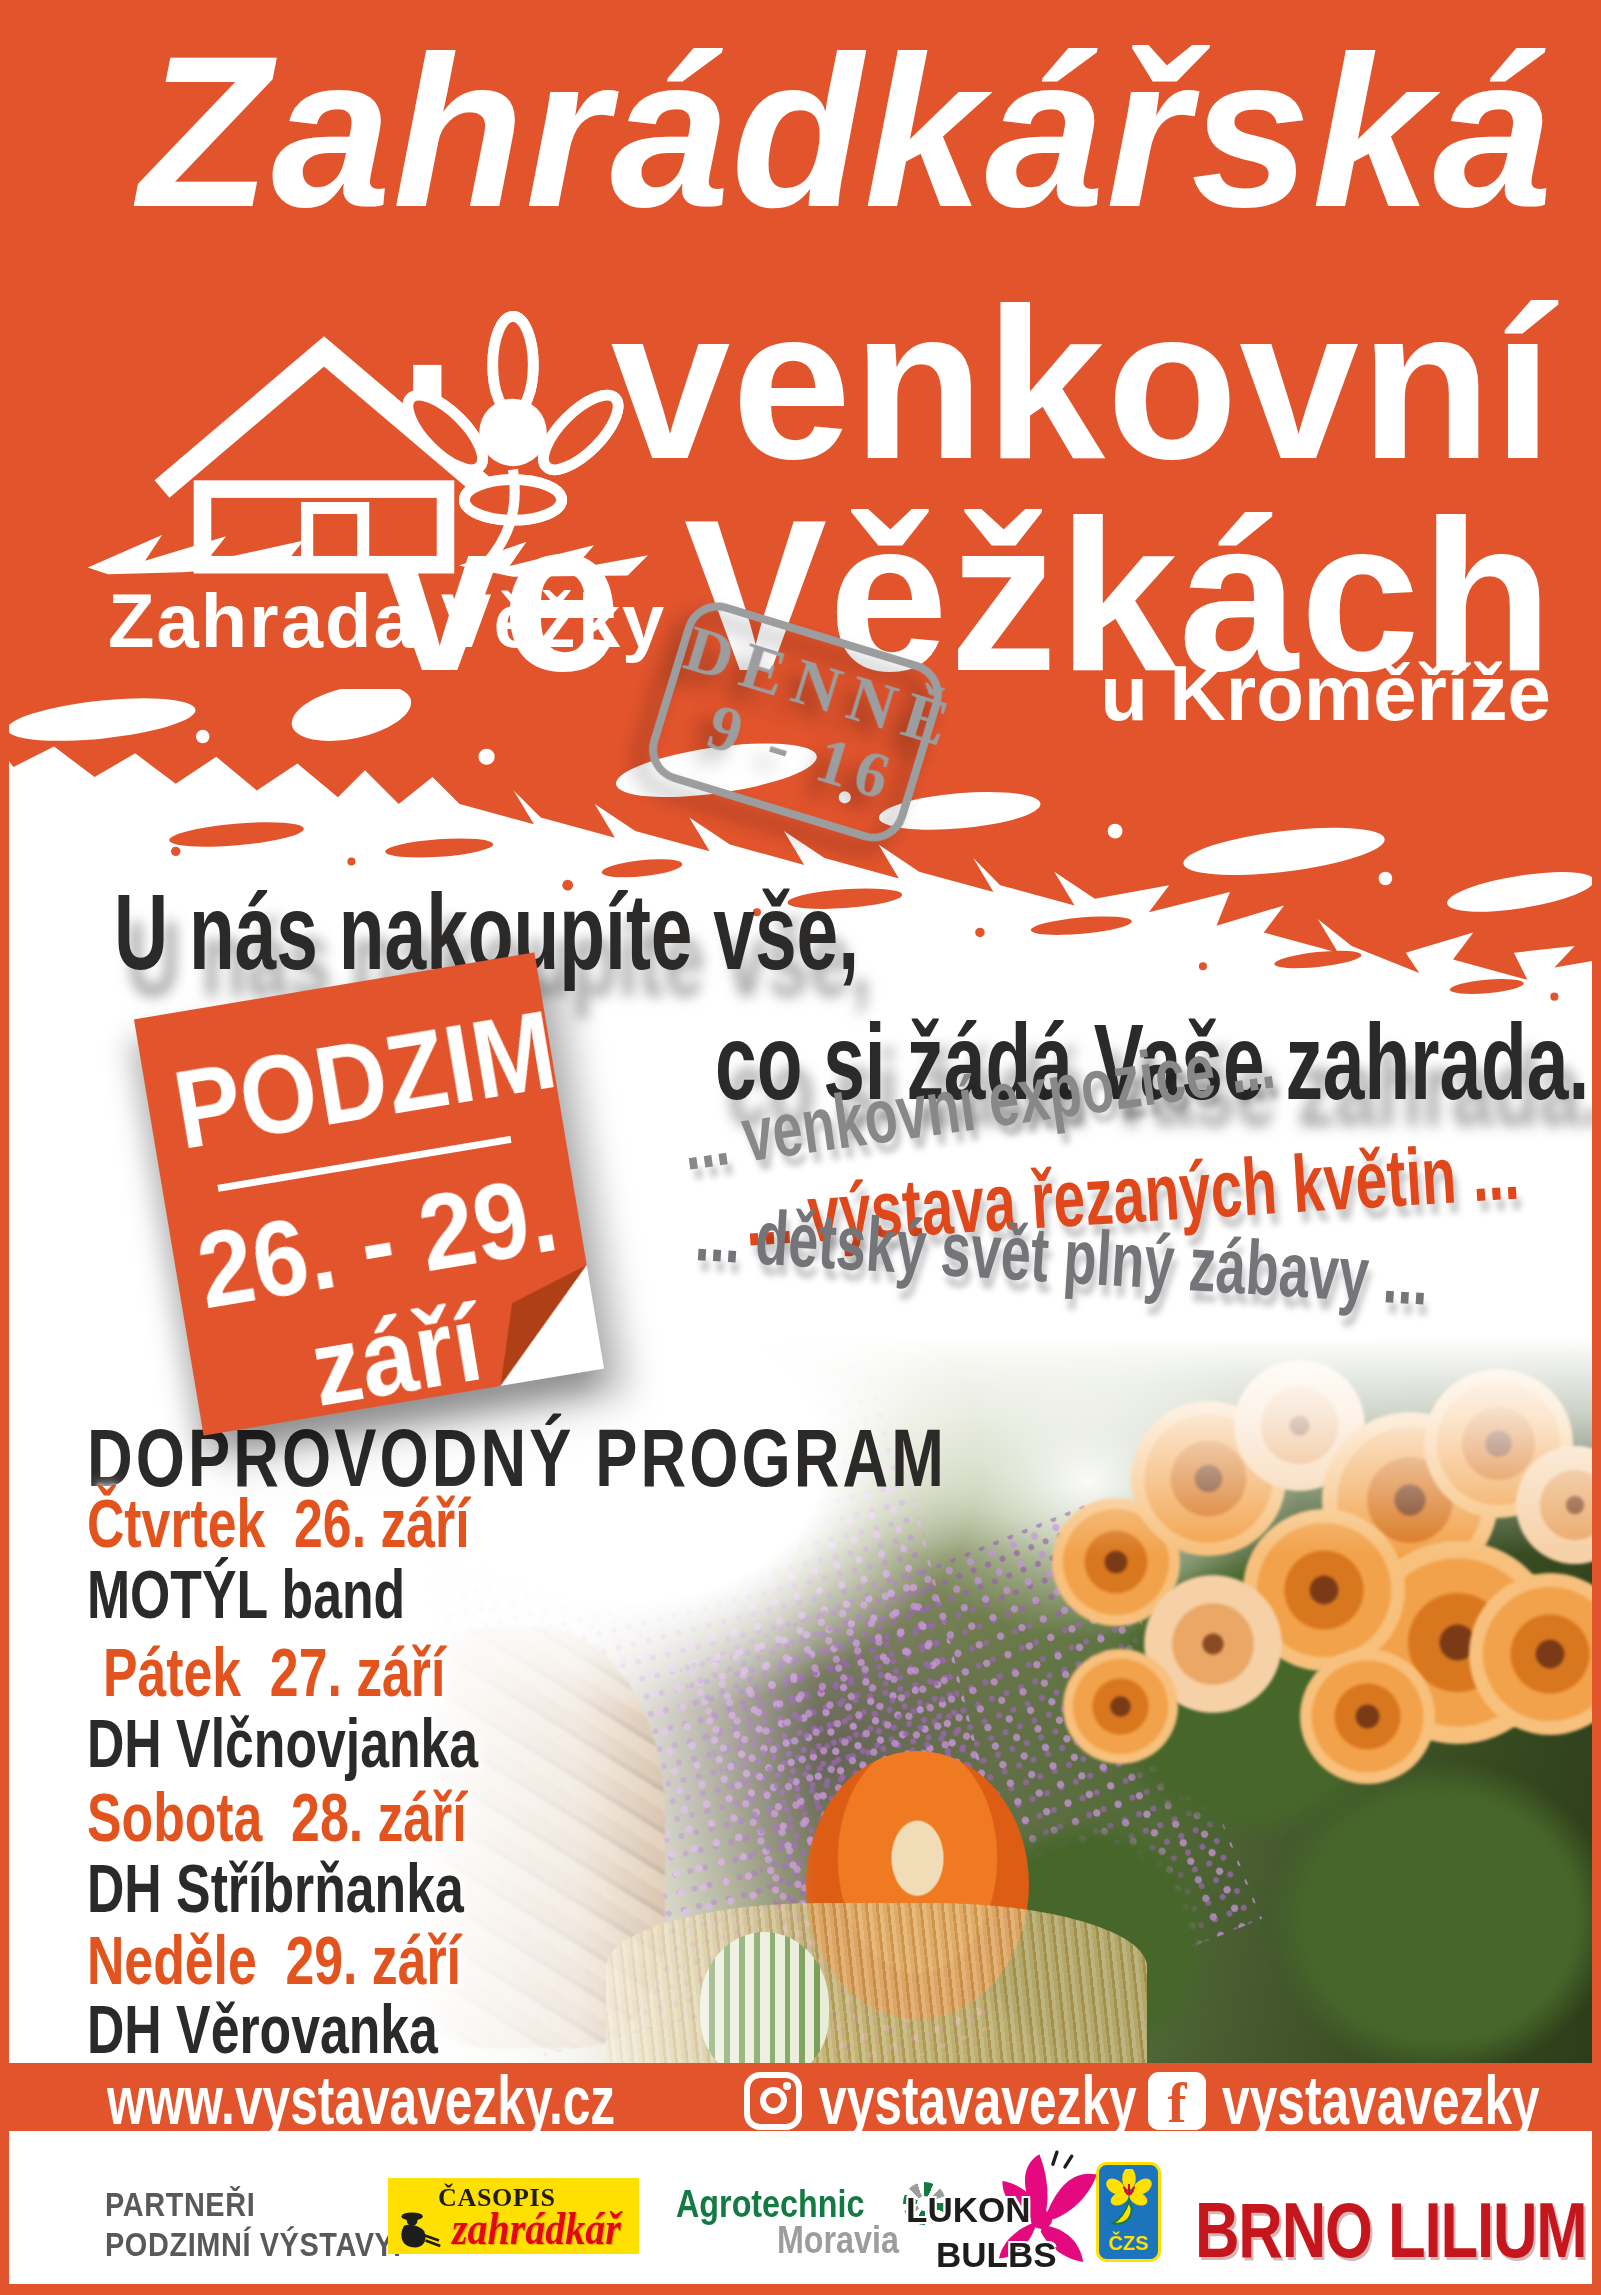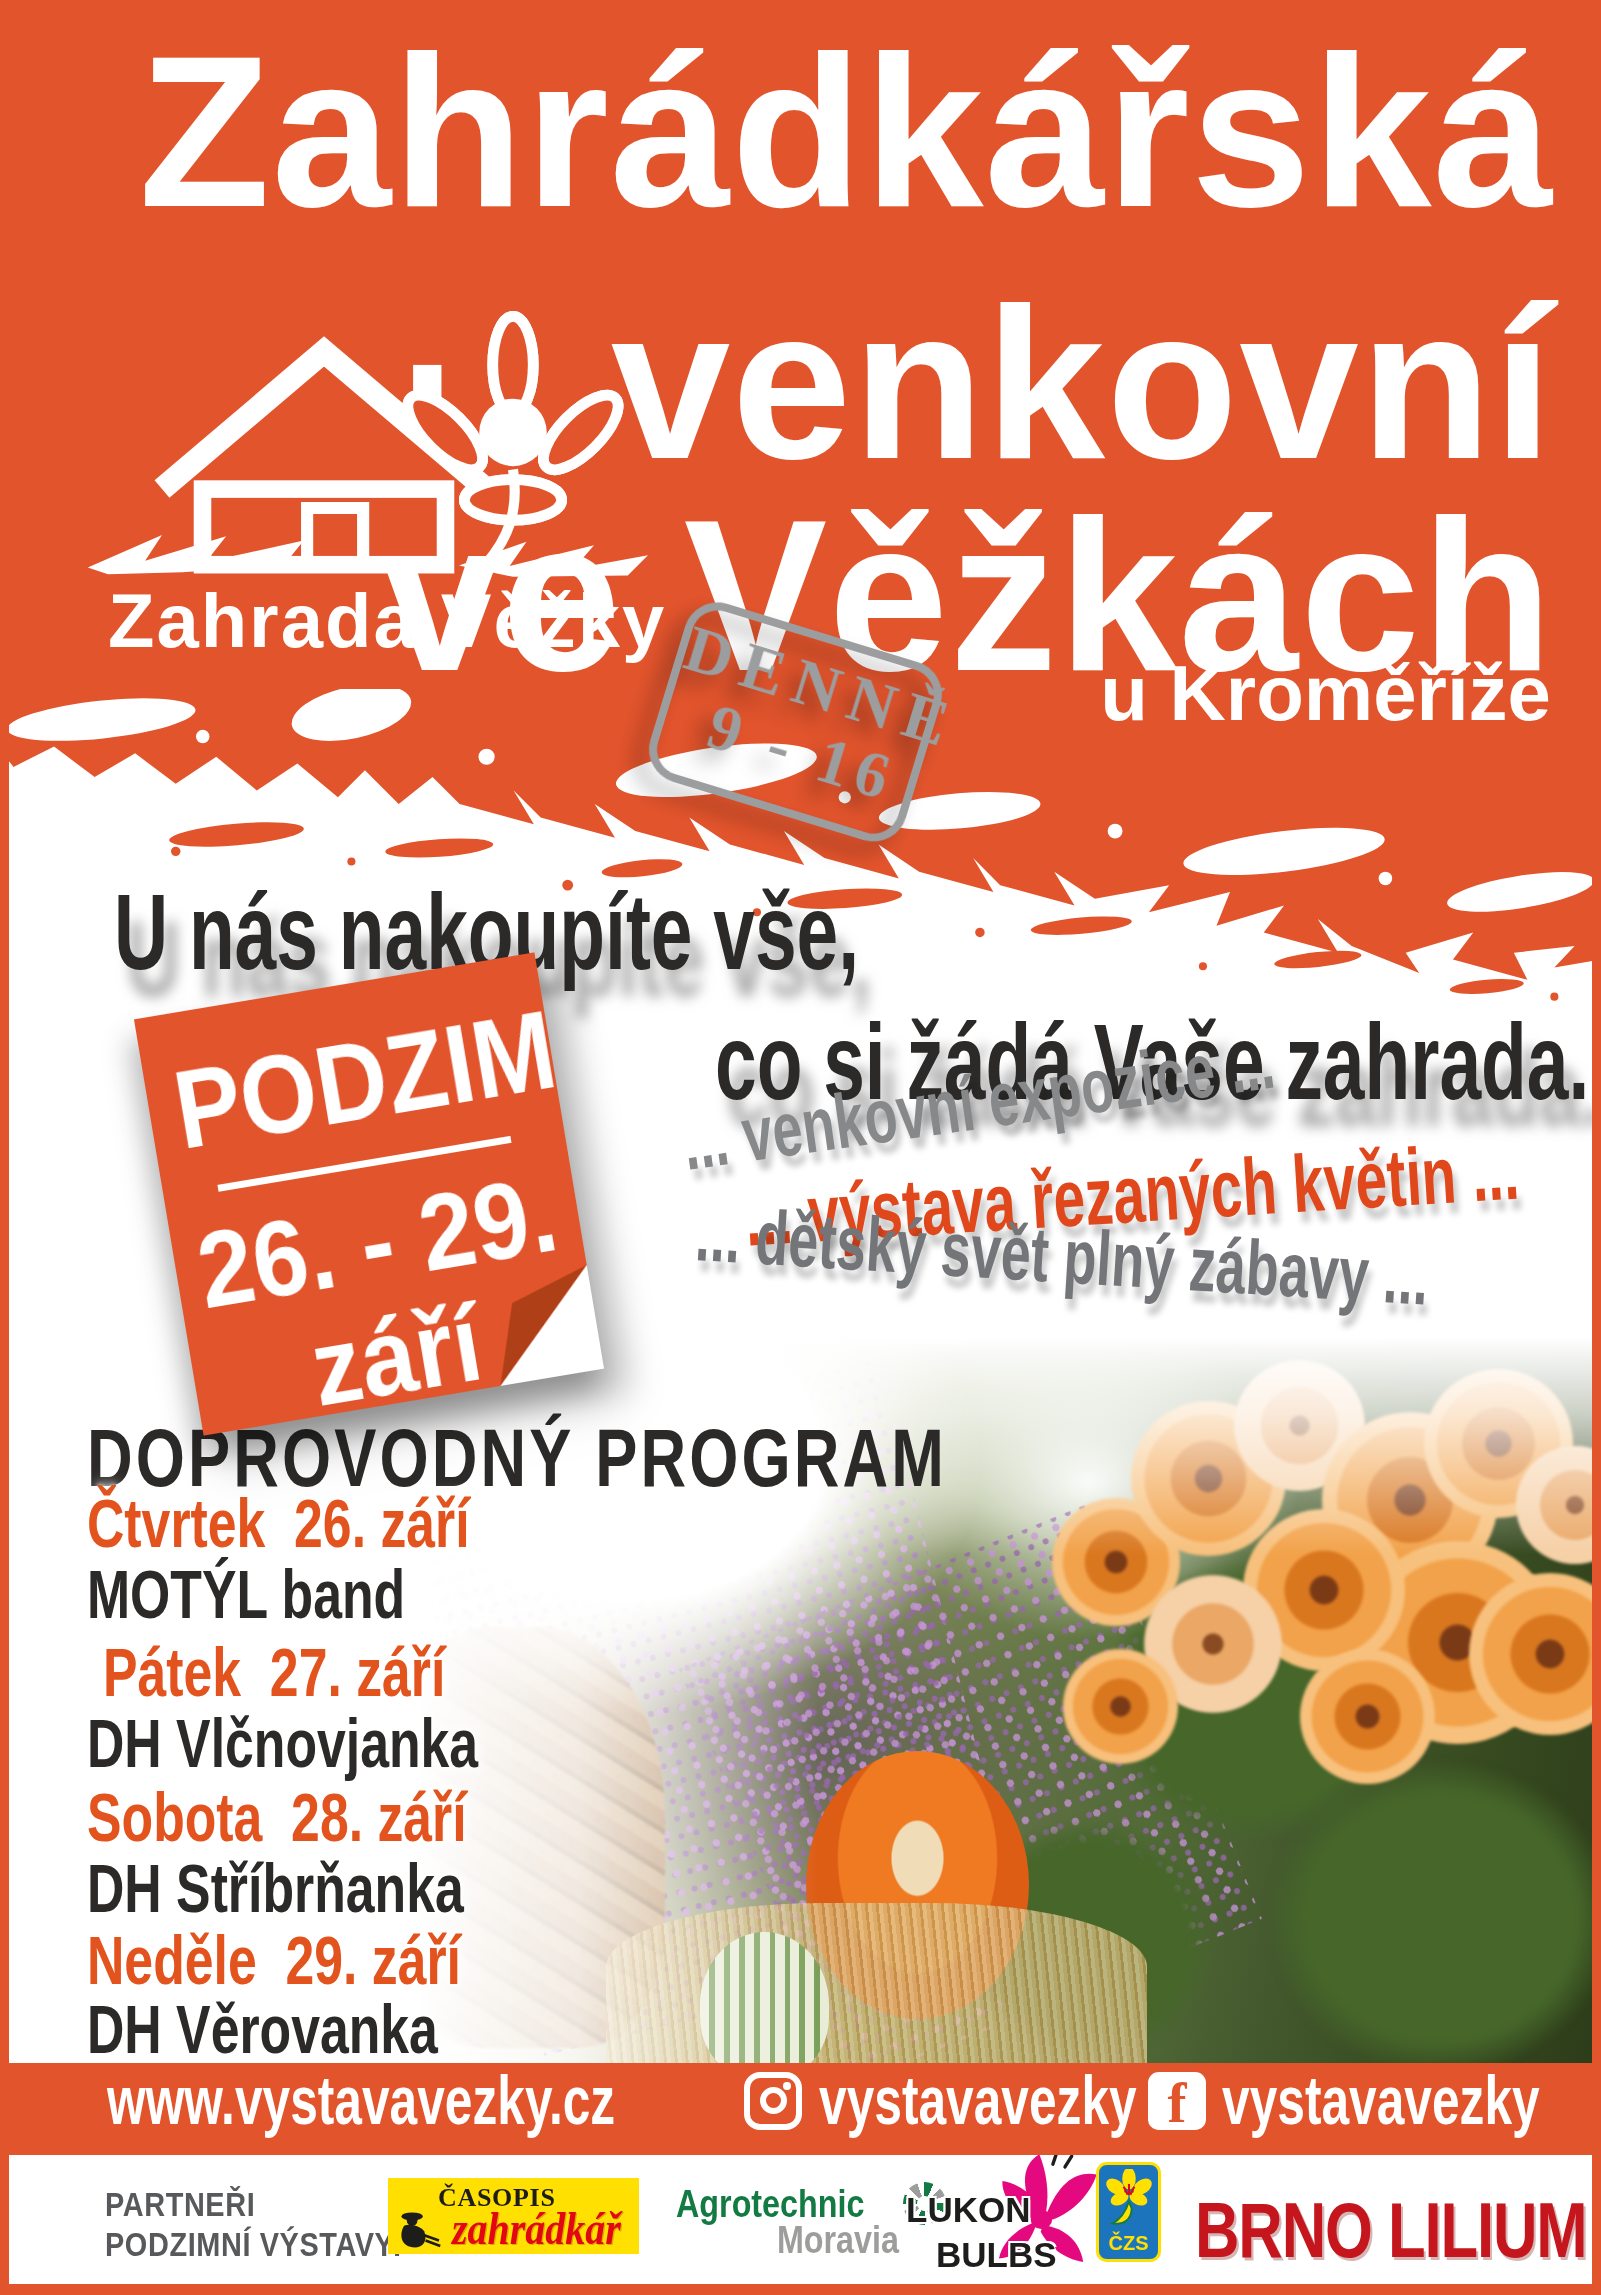--- a/index.html
+++ b/index.html
@@ -8,21 +8,21 @@
     font-family:"Liberation Sans",sans-serif;
   }
   
   .border-left{position:absolute;left:0;top:0;bottom:0;width:8.8px;background:#E2542C;z-index:9;}
   .border-right{position:absolute;right:0;top:0;bottom:0;width:8.8px;background:#E2542C;z-index:9;}
   .border-bottom{position:absolute;left:0;right:0;bottom:0;height:10.8px;background:#E2542C;z-index:9;}
   
   .header-bg{position:absolute;left:0;top:0;width:1601px;height:696px;background:#E2542C;}
   .brush{position:absolute;left:0;top:689px;width:1601px;height:345px;}
   .title{position:absolute;right:47px;color:#fff;font-weight:bold;font-size:215px;line-height:1;letter-spacing:1.4px;white-space:pre;z-index:3;}
-  .t1{top:24px;}
+  .t1{top:24px;font-style:italic;}
   .t2{top:276px;}
   .t3{top:488px;}
   .location{position:absolute;right:50px;top:654px;color:#fff;font-weight:bold;font-size:78px;line-height:1;z-index:3;}
   .logo{position:absolute;left:74px;top:265px;width:608px;height:324px;z-index:3;}
   .logo-caption{position:absolute;left:108px;top:583px;color:#fff;font-weight:bold;font-size:76px;letter-spacing:2px;line-height:1;z-index:3;}
   
   .stamp{
     position:absolute;left:662px;top:629px;width:251px;height:170px;
     border:8.8px solid #9C9D9E;border-radius:34px;color:#9C9D9E;
     transform:rotate(17deg);z-index:5;text-align:center;
@@ -95,21 +95,21 @@
   .mum.pale{background:radial-gradient(circle,#8a4a22 0 10%,#eaa766 11% 40%,#f6d0a6 41% 68%,rgba(246,208,166,0) 69%);}
   .leafpatch{border-radius:50%;background:radial-gradient(ellipse,#46662a 0 55%,rgba(70,102,42,0) 70%);filter:blur(3.4px);}
   .straw{left:16%;bottom:0;width:46%;height:22%;border-radius:40% 40% 0 0;opacity:0.75;filter:blur(0.7px);
     background:repeating-linear-gradient(84deg,#d9bd80 0 4px,#c19f58 4px 6.8px,#e4cf9a 6.8px 10.8px);}
   .minipumpkin{left:24%;bottom:-2%;width:11%;height:20%;border-radius:50% 50% 42% 42%;filter:blur(0.3px);
     background:repeating-linear-gradient(90deg,#e9edd8 0 9.5px,#7ba05a 9.5px 15px);}
   .fade-top{left:0;top:0;width:100%;height:30%;background:linear-gradient(180deg,#fff 0%,rgba(255,255,255,0.75) 35%,rgba(255,255,255,0) 100%);}
   .fade-left{left:0;top:0;width:34%;height:100%;background:linear-gradient(90deg,#fff 0%,rgba(255,255,255,0.8) 40%,rgba(255,255,255,0) 100%);}
   .fade-corner{left:-12%;top:-18%;width:60%;height:70%;background:radial-gradient(closest-side,#fff 0 55%,rgba(255,255,255,0) 100%);}
   
-  .webbar{position:absolute;left:0;right:0;top:2063px;height:92px;background:#E2542C;z-index:8;}
+  .webbar{position:absolute;left:0;right:0;top:2063px;height:68px;background:#E2542C;z-index:8;}
   .webbar .txt{position:absolute;top:0;height:76px;line-height:76px;color:#fff;font-weight:bold;font-size:69px;white-space:pre;}
   .webbar .txt .cond{transform:scaleX(0.72);}
   .website{left:107px;}
   .ig-label{left:819px;}
   .fb-label{left:1222px;}
   .ig-icon{position:absolute;left:744px;top:8.8px;width:58px;height:58px;border:6px solid #fff;border-radius:16px;box-sizing:border-box;}
   .ig-lens{position:absolute;left:50%;top:50%;width:27px;height:27px;margin:-13.5px 0 0 -13.5px;border:6px solid #fff;border-radius:50%;box-sizing:border-box;}
   .ig-dot{position:absolute;right:5.4px;top:4.7px;width:7.4px;height:7.4px;border-radius:50%;background:#fff;}
   .fb-icon{position:absolute;left:1148px;top:8.8px;width:58px;height:58px;background:#fff;border-radius:10.8px;overflow:hidden;}
   .fb-f{position:absolute;left:0;top:2.7px;width:100%;text-align:center;color:#E2542C;font-size:57px;font-weight:bold;font-family:"Liberation Serif",serif;line-height:58px;}

